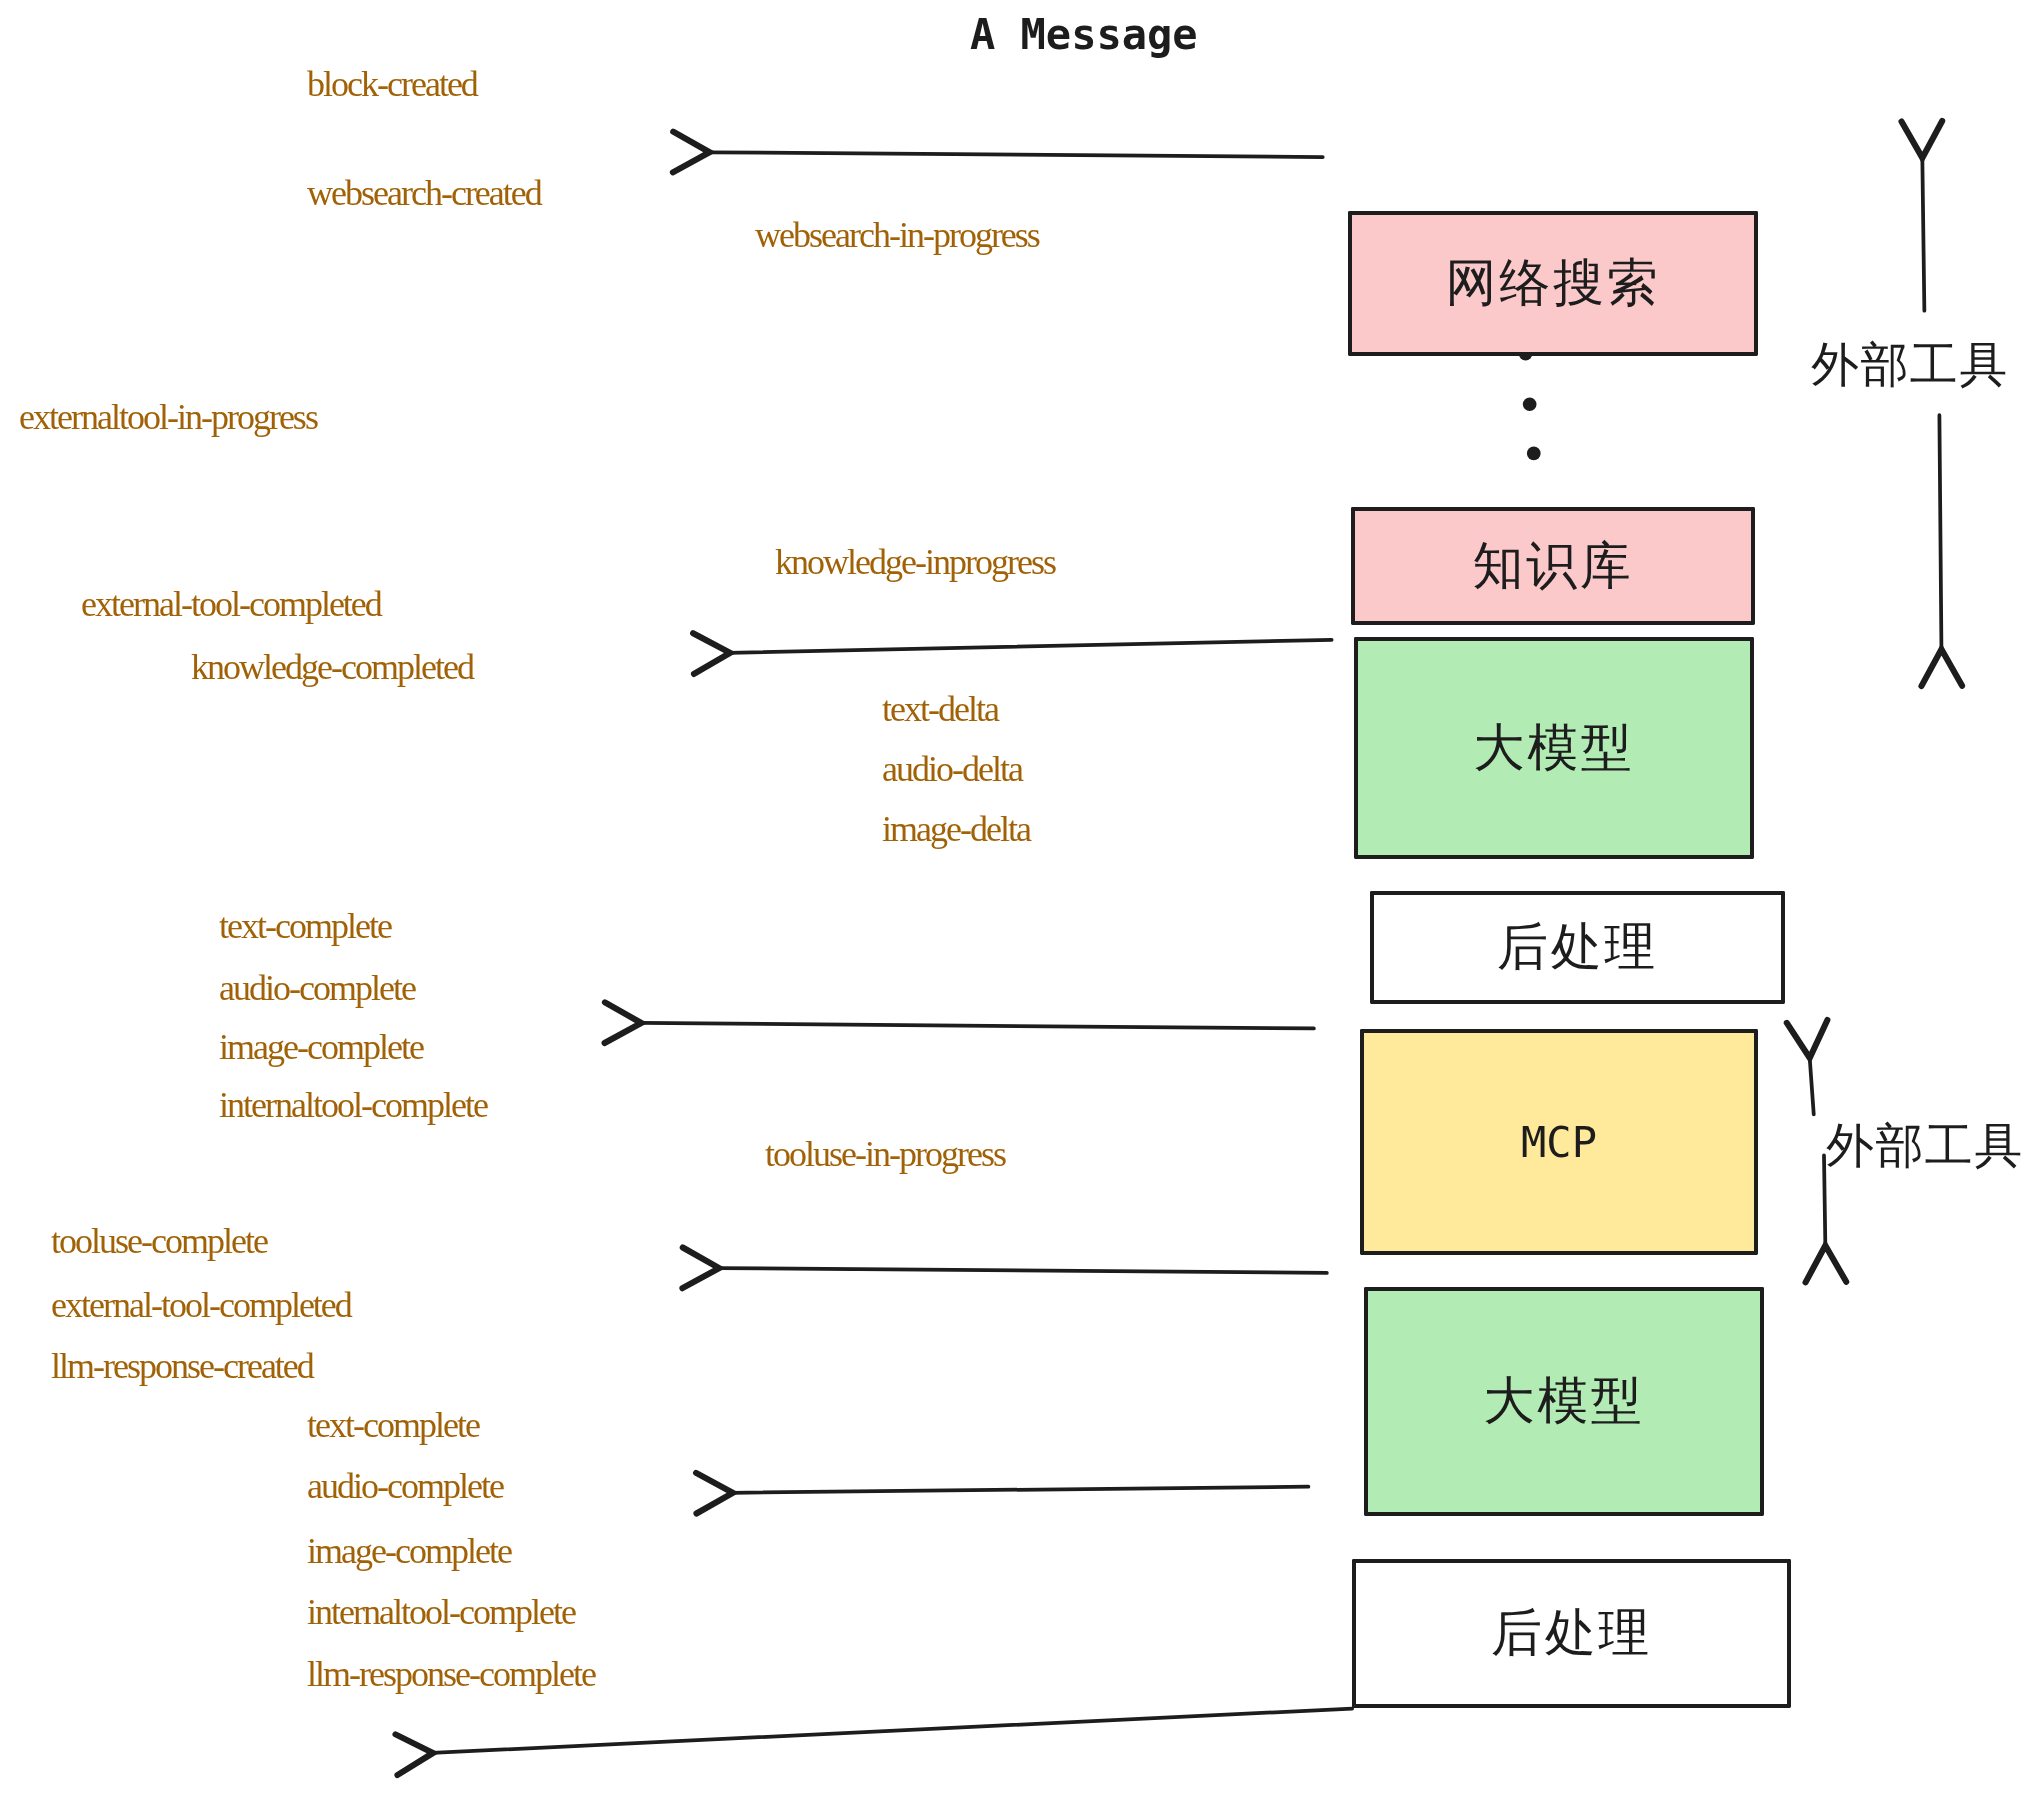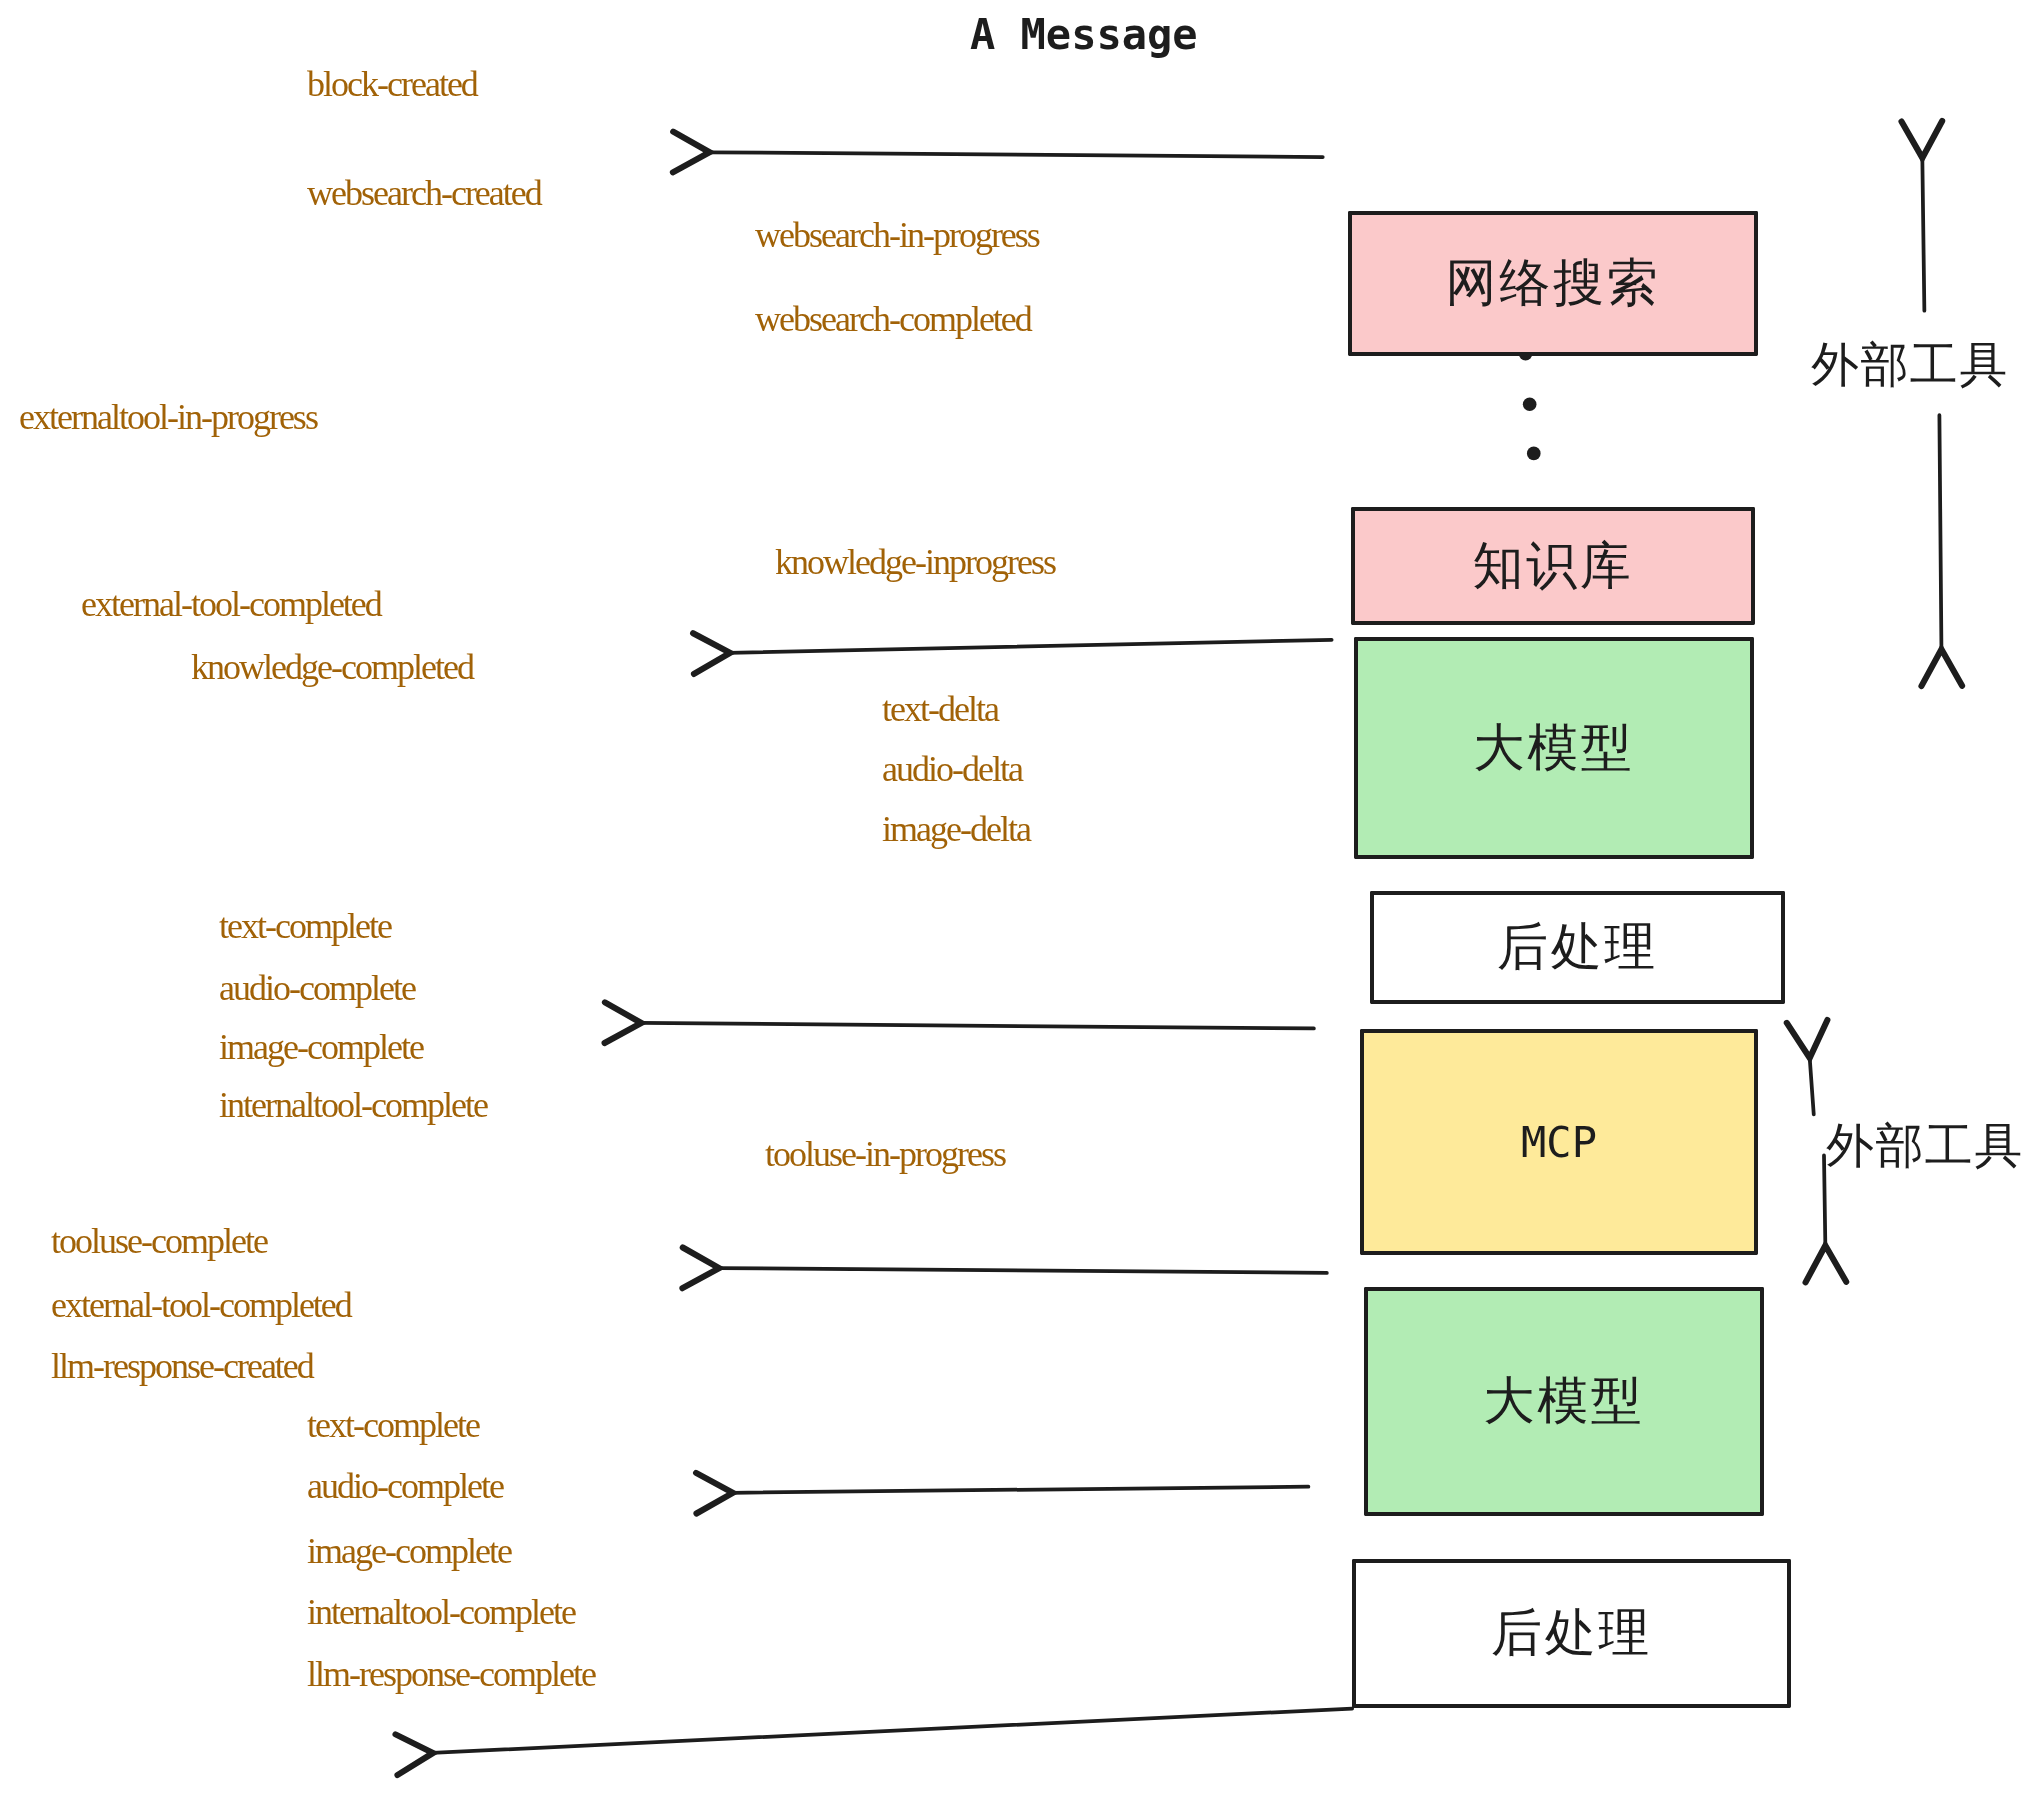--- a/index.html
+++ b/index.html
@@ -102,21 +102,20 @@
       <circle cx="2240" cy="592" r="10"></circle>
       <circle cx="2246" cy="664" r="10"></circle>
     </g>
   </svg>
 
   <div class="title" style="left:970px; top:13.7px;">A Message</div>
 
   <div class="ev" style="left:307px;  top:66px;">block-created</div>
   <div class="ev" style="left:307px;  top:175px;">websearch-created</div>
   <div class="ev" style="left:755px; top:217px;">websearch-in-progress</div>
-  <div class="ev" style="left:755px; top:301px;">websearch-completed</div>
   <div class="ev" style="left:19px;   top:399px;">externaltool-in-progress</div>
   <div class="ev" style="left:775px; top:544px;">knowledge-inprogress</div>
   <div class="ev" style="left:81px;  top:586px;">external-tool-completed</div>
   <div class="ev" style="left:191px;  top:649px;">knowledge-completed</div>
   <div class="ev" style="left:882px; top:691px;">text-delta</div>
   <div class="ev" style="left:882px; top:751px;">audio-delta</div>
   <div class="ev" style="left:882px; top:811px;">image-delta</div>
   <div class="ev" style="left:219px;  top:908px;">text-complete</div>
   <div class="ev" style="left:219px;  top:970px;">audio-complete</div>
   <div class="ev" style="left:219px;  top:1029px;">image-complete</div>

